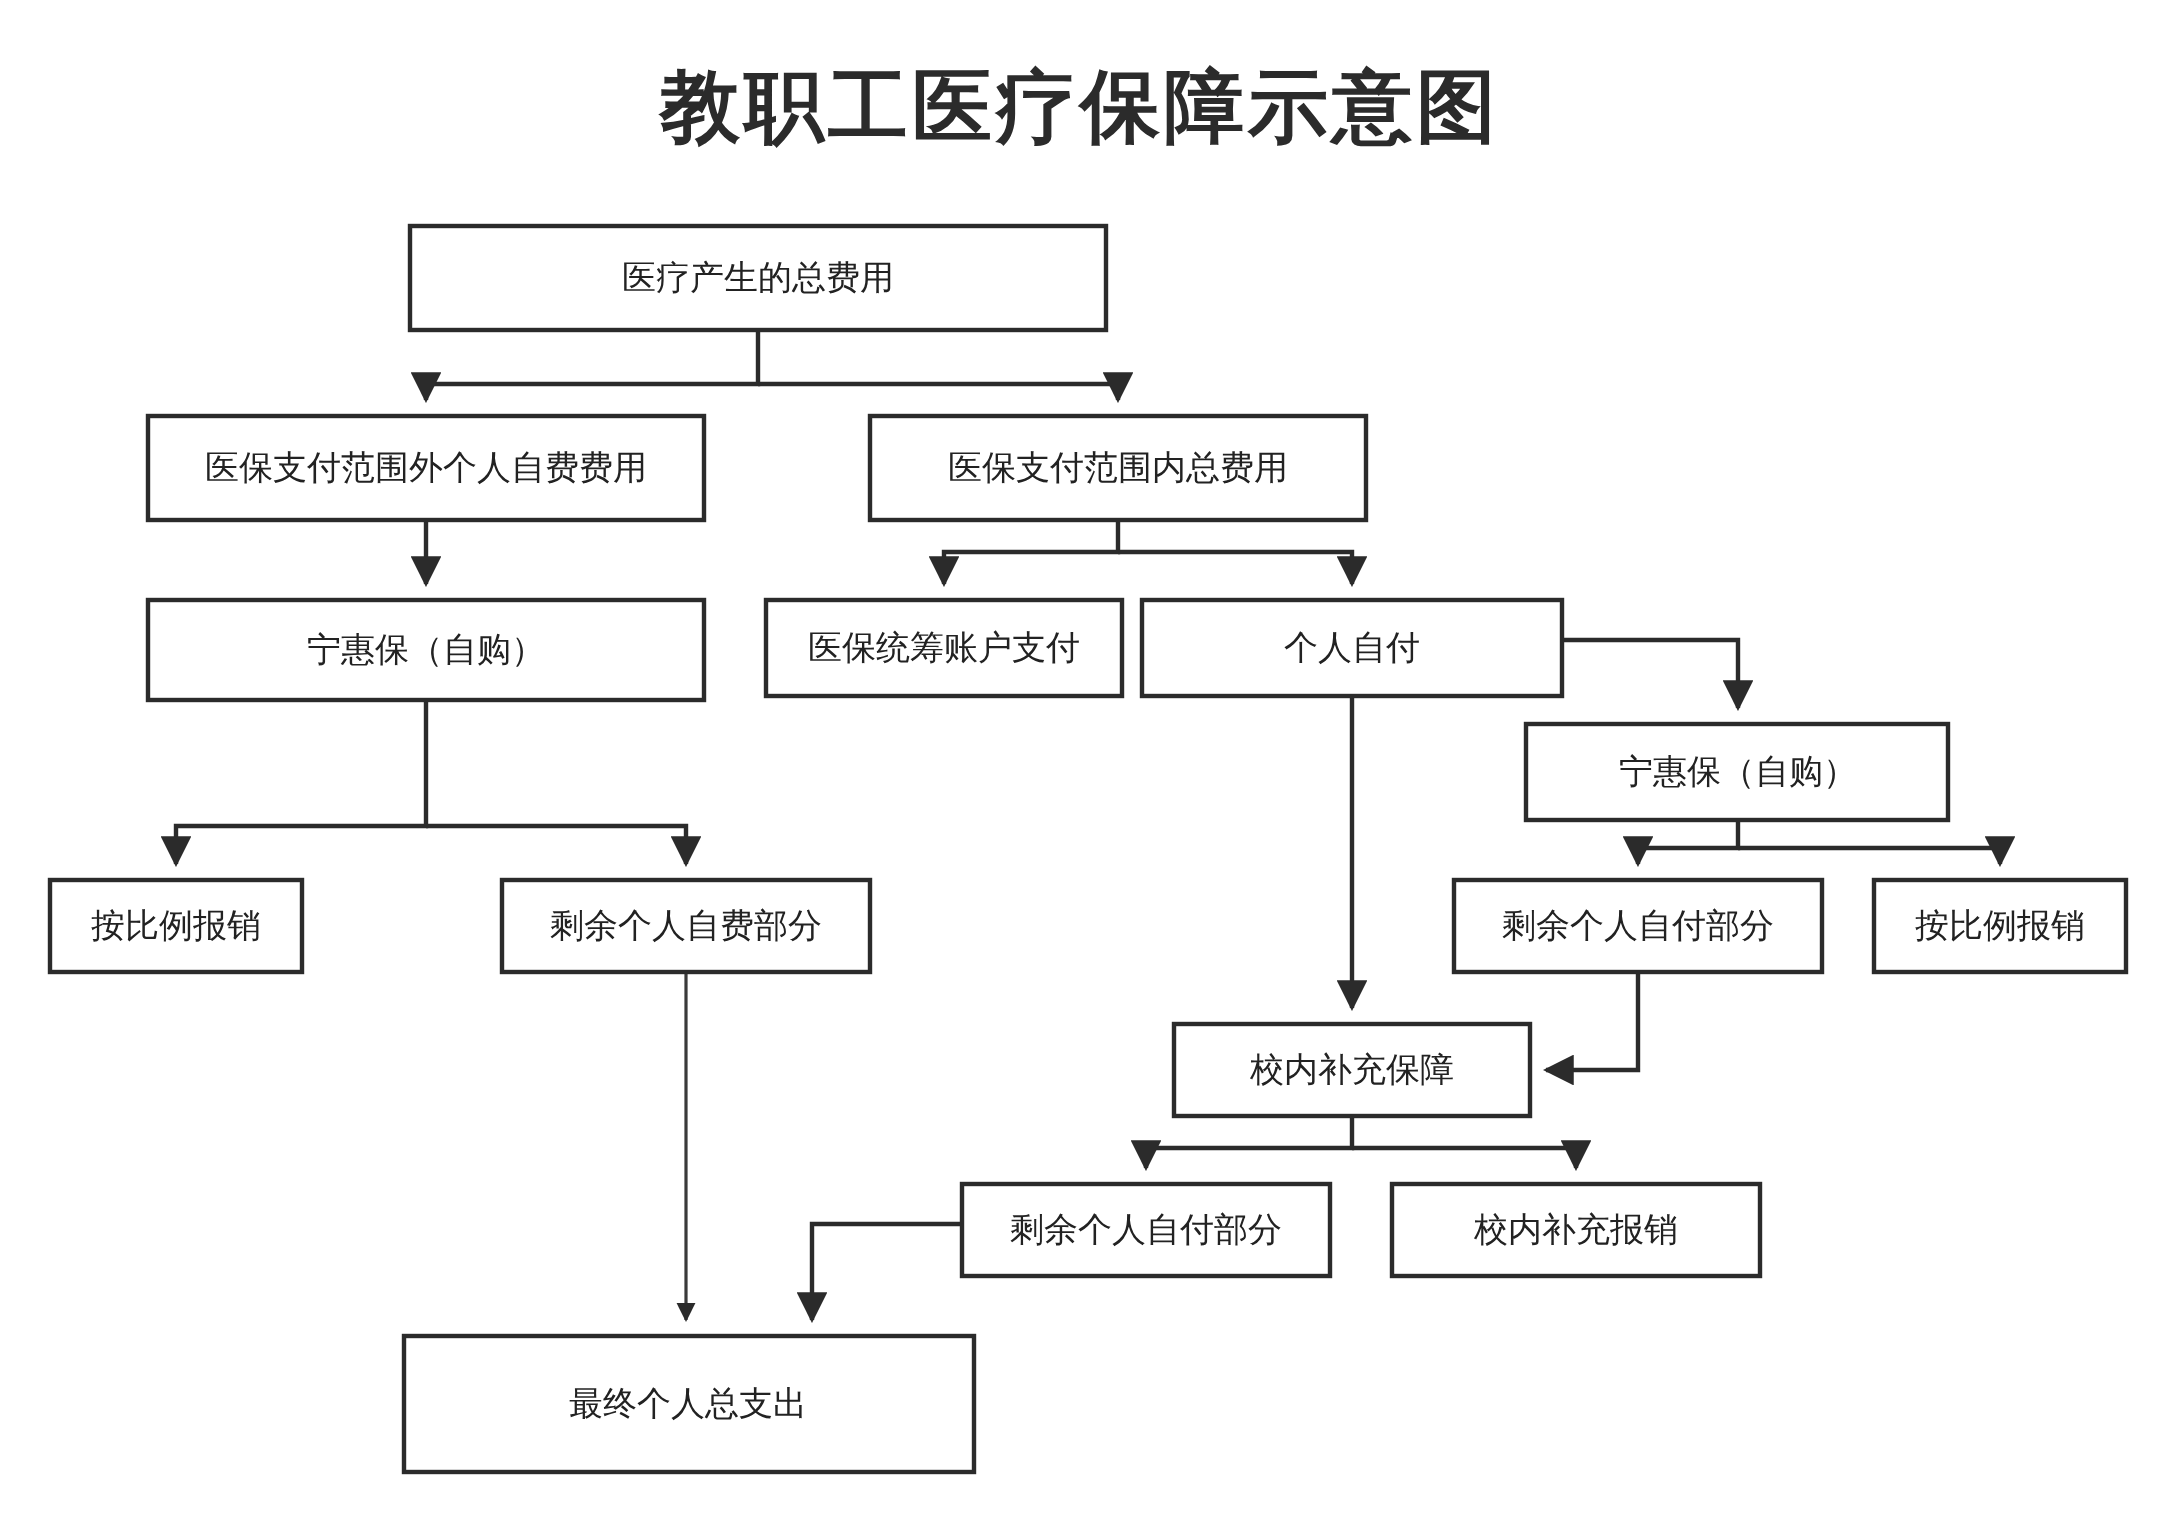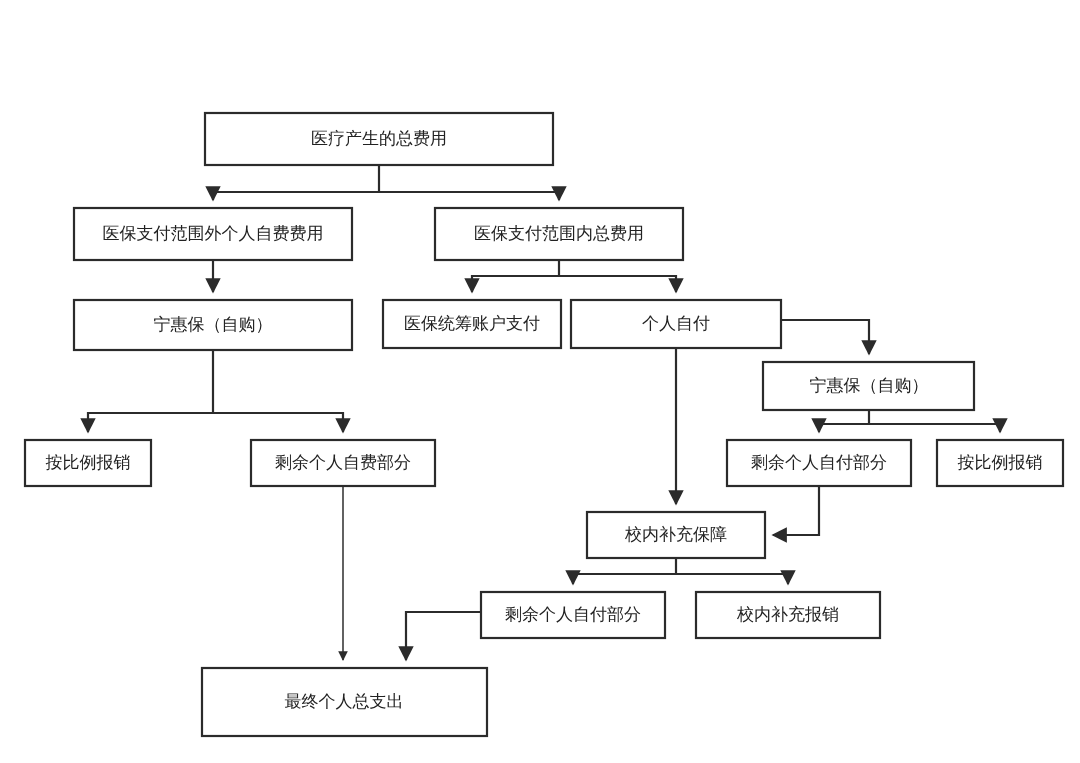--- a/index.html
+++ b/index.html
@@ -65,20 +65,21 @@
   }
   .arrow-head {
     fill: #2b2b2b;
   }
 </style>
 </head>
 <body>
 
 <div id="page">
 
+  <div id="chart-title">教职工医疗保障示意图</div>
 
   <svg id="flow-svg" viewBox="0 0 1080 763">
     <defs>
       <marker id="arrow" viewBox="0 0 10 10" refX="9" refY="5" markerWidth="7" markerHeight="7" orient="auto-start-reverse">
         <path d="M 0 0 L 10 5 L 0 10 z" class="arrow-head"></path>
       </marker>
       <marker id="arrowthin" viewBox="0 0 10 10" refX="9" refY="5" markerWidth="6" markerHeight="6" orient="auto-start-reverse">
         <path d="M 0 0 L 10 5 L 0 10 z" class="arrow-head"></path>
       </marker>
     </defs>

